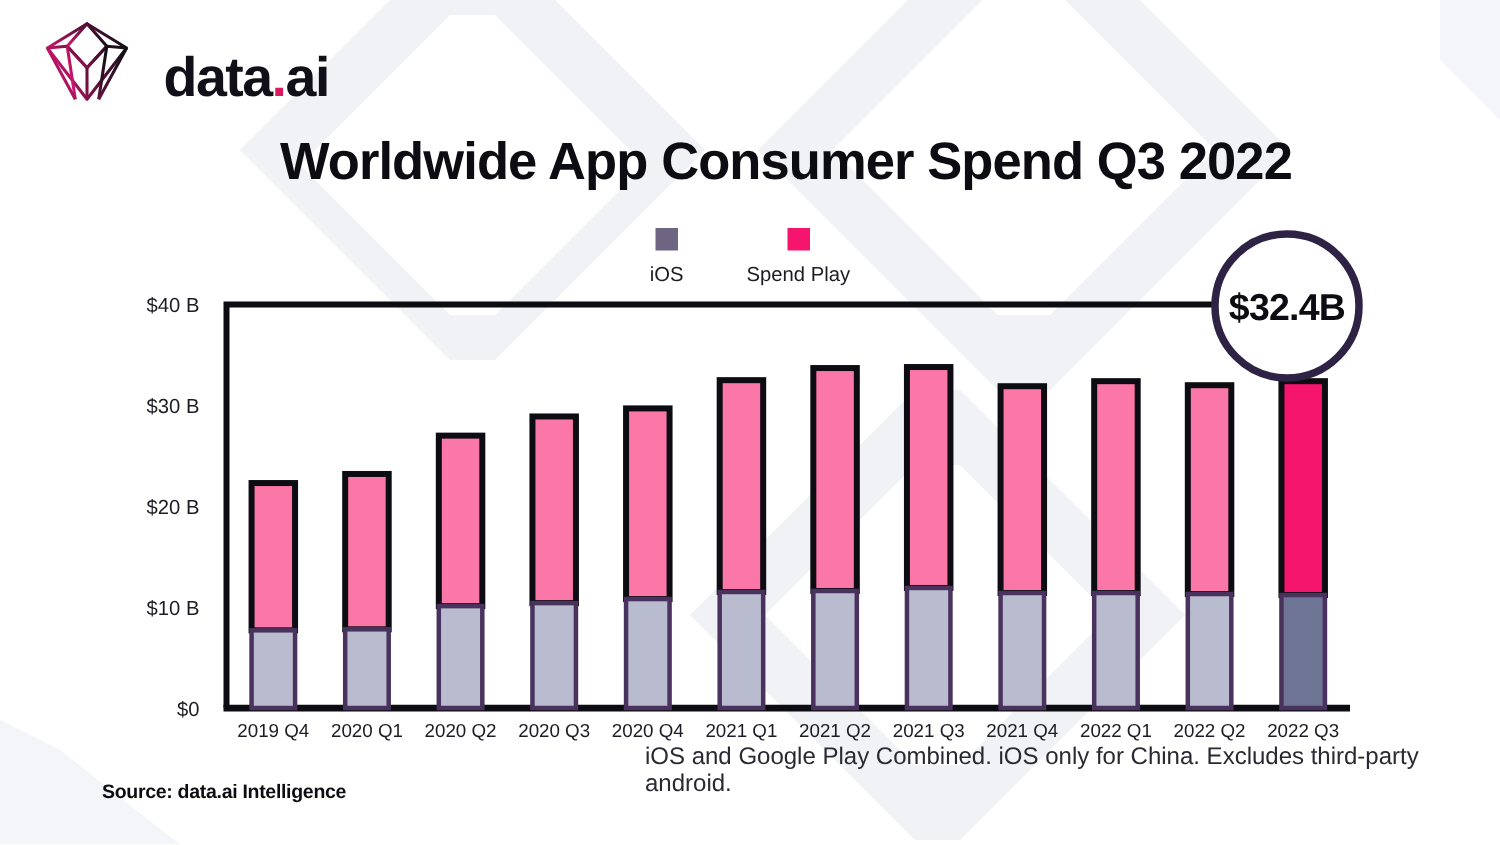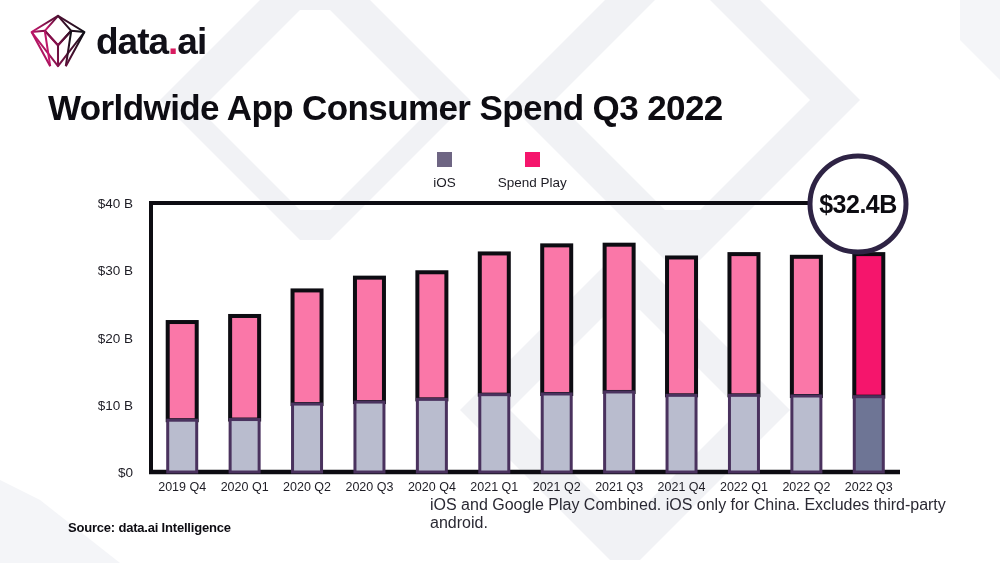--- a/index.html
+++ b/index.html
@@ -10,32 +10,32 @@
     position: relative;
     overflow: hidden;
   }
 
   
   #watermark { position: absolute; inset: 0; z-index: 0; pointer-events: none; }
 
   
   #logo-row {
     position: absolute; left: 28px; top: 12px;
-    display: flex; align-items: center; gap: 8px; z-index: 3;
+    display: flex; align-items: flex-end; gap: 21px; z-index: 3;
   }
   #logo-mark { width: 60px; height: 58px; }
   #logo-text {
     font-size: 37px; font-weight: 700; letter-spacing: -1px;
     color: #111018; line-height: 1;
   }
   #logo-text .dot { color: #d81b60; }
 
   #chart-title {
     position: absolute; left: 0; right: 0; top: 88px;
-    z-index: 3;
+    text-align: center; z-index: 3;
     font-size: 35px; font-weight: 700; letter-spacing: -0.6px;
     color: #0d0c12;
     padding-left: 48px;
   }
 
   
   #legend {
     position: absolute; left: 0; right: 0; top: 152px;
     display: flex; justify-content: center; align-items: center; gap: 42px;
     z-index: 3;

